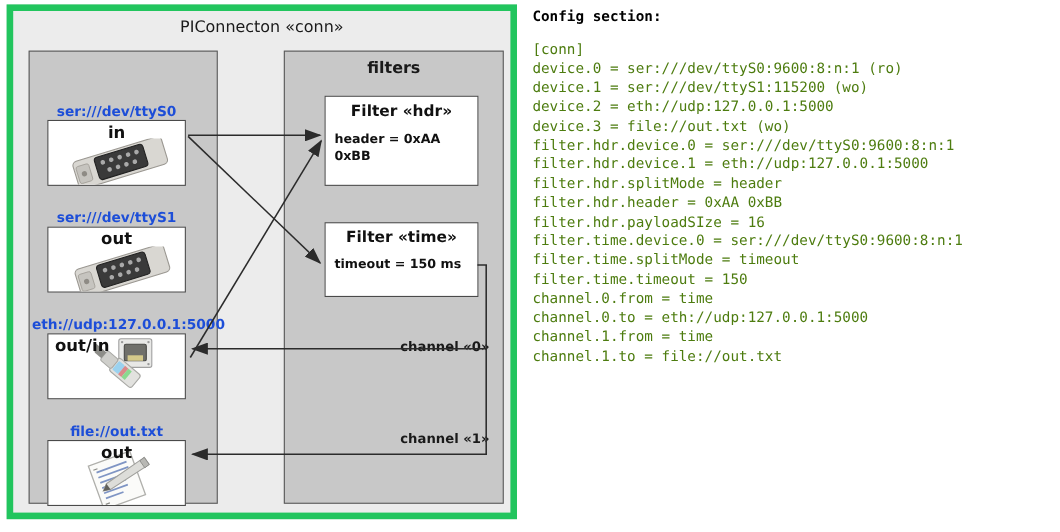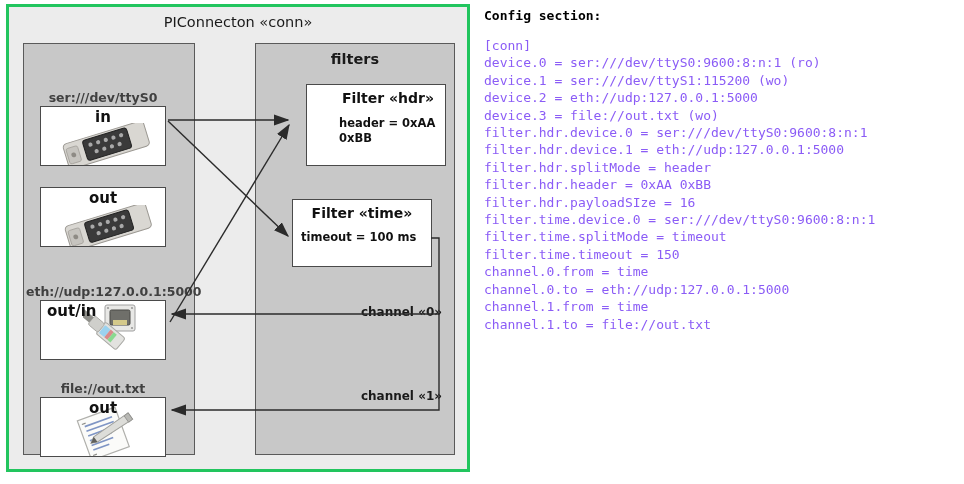--- a/index.html
+++ b/index.html
@@ -14,21 +14,21 @@
     background: #ffffff;
     overflow: hidden;
   }
 
   
   #diagram-frame {
     position: absolute;
     left: 6px; top: 4px;
     width: 464px; height: 468px;
     background: #ececec;
-    border: 3px solid #22c55e;
+    border: 6px solid #22c55e;
   }
   #diagram-title {
     position: absolute;
     left: 0; top: 7px;
     width: 100%;
     text-align: center;
     font-size: 14.5px;
     color: #1a1a1a;
     white-space: nowrap;
   }
@@ -53,21 +53,21 @@
 
   
   .device {
     position: absolute;
     left: 16px;
     width: 126px;
   }
   .device-label {
     text-align: center;
     font-size: 12.5px;
-    color: #404040;
+    color: #1d4ed8;
     line-height: 16px;
     white-space: nowrap;
   }
   .device-box {
     position: relative;
     height: 60px;
     background: #ffffff;
     border: 1.5px solid #4a4a4a;
     overflow: hidden;
   }
@@ -91,21 +91,21 @@
   #dev-file  { top: 337px; }
   
   #dev-eth .device-label { margin-left: -14px; width: 154px; }
 
   
   .filter-box {
     position: absolute;
     background: #ffffff;
     border: 1.5px solid #4a4a4a;
   }
-  #filter-hdr  { left: 50px; top: 40px;  width: 140px; height: 82px; padding-left: 24px; }
+  #filter-hdr  { left: 36px; top: 40px;  width: 140px; height: 82px; }
   #filter-time { left: 36px; top: 155px; width: 140px; height: 68px; }
   .filter-title {
     text-align: center;
     font-size: 14px;
     color: #111;
     margin-top: 5px;
   }
   .filter-props {
     margin: 10px 0 0 8px;
     font-size: 11.5px;
@@ -150,21 +150,21 @@
     font-family: "DejaVu Sans Mono", monospace;
     font-weight: bold;
     font-size: 13px;
     color: #000;
     margin: 0 0 14px 0;
   }
   #config-body {
     font-family: "DejaVu Sans Mono", monospace;
     font-size: 13px;
     line-height: 17.4px;
-    color: #8b5cf6;
+    color: #4d7c0f;
     white-space: pre;
     margin: 0;
   }
 </style>
 </head>
 <body>
 
 <div id="root">
 
   <div id="diagram-frame">
@@ -193,20 +193,21 @@
                   <circle cx="61" cy="25" r="2.1"></circle>
               </g>
               <rect x="8" y="14" width="12" height="16" rx="2" fill="#c6c4bf" stroke="#a5a29c" stroke-width="0.8"></rect>
               <circle cx="14" cy="22" r="2.4" fill="#8e8b85"></circle>
             </g>
           </svg>
         </div>
       </div>
 
       <div class="device" id="dev-ttyS1">
+        <div class="device-label">ser:///dev/ttyS1</div>
         <div class="device-box">
           <div class="device-dir">out</div>
           <svg class="device-icon" width="96" height="42" viewBox="0 0 96 42" style="left:19px;top:17px;">
             <g transform="rotate(-17 48 21)">
               <rect x="6" y="9" width="84" height="26" rx="4" fill="#d9d7d2" stroke="#9b9892" stroke-width="1"></rect>
               <rect x="26" y="11" width="46" height="21" rx="3" fill="#3a3a3a" stroke="#222" stroke-width="1"></rect>
               <g fill="#a9a9a9">
                 <circle cx="33" cy="17" r="2.1"></circle>
                   <circle cx="41" cy="17" r="2.1"></circle>
                 <circle cx="49" cy="17" r="2.1"></circle>
@@ -285,21 +286,21 @@
       <div class="filter-box" id="filter-hdr">
         <div class="filter-title">Filter «hdr»</div>
         <div class="filter-props">
           <div>header = 0xAA 0xBB</div>
         </div>
       </div>
 
       <div class="filter-box" id="filter-time">
         <div class="filter-title">Filter «time»</div>
         <div class="filter-props">
-          <div>timeout = 100 ms</div>
+          <div>timeout = 150 ms</div>
         </div>
       </div>
 
       <div class="channel-label" id="channel-0-label">channel «0»</div>
       <div class="channel-label" id="channel-1-label">channel «1»</div>
     </div>
 
     <svg class="overlay" viewBox="0 0 464 468">
       <defs>
         <marker id="ah" markerWidth="11" markerHeight="8" refX="10" refY="4" orient="auto">

